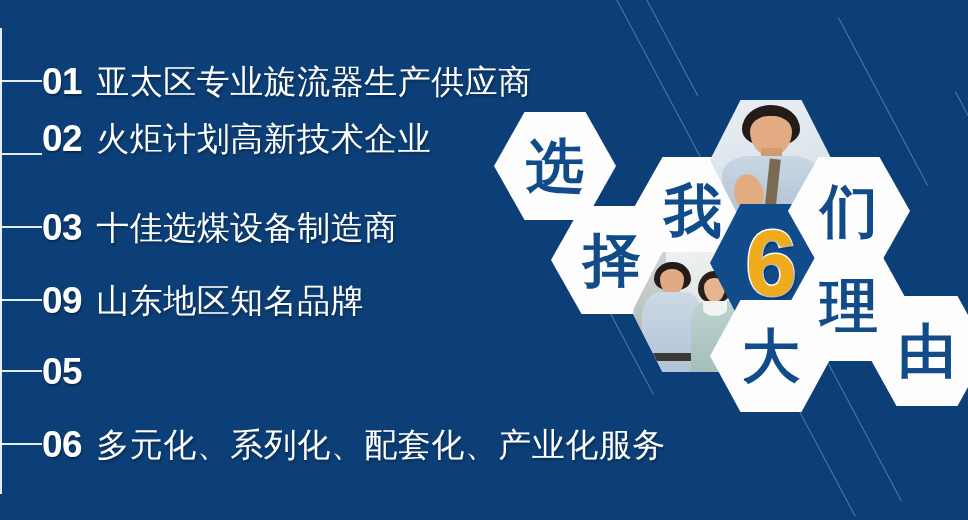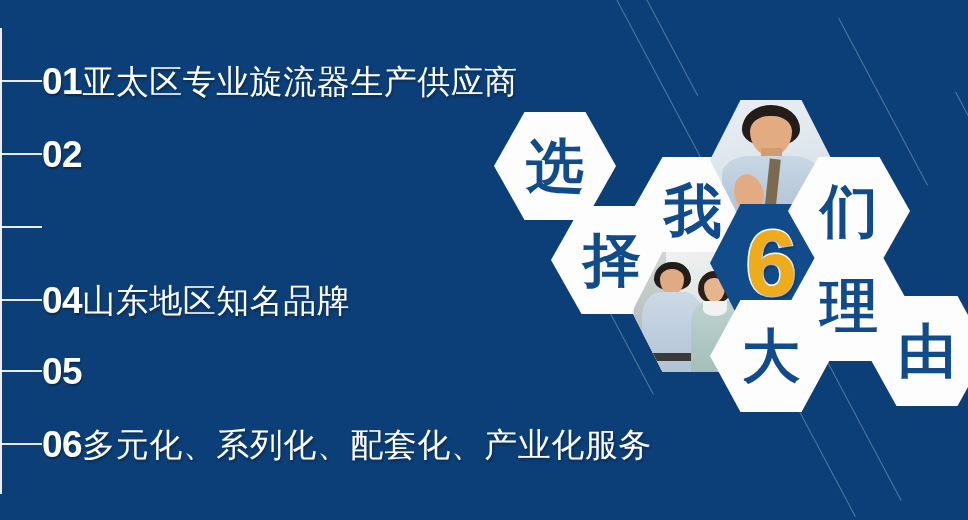--- a/index.html
+++ b/index.html
@@ -57,20 +57,21 @@
     font-size: 37px;
     font-weight: bold;
     color: #ffffff;
     letter-spacing: -0.5px;
     line-height: 1;
     text-shadow: 1px 2px 2px rgba(0,0,0,.35);
   }
   .row-text {
     font-size: 33px;
     color: #ffffff;
+    margin-left: 14px;
     line-height: 1;
     letter-spacing: 0.5px;
     text-shadow: 1px 2px 3px rgba(0,0,0,.35);
   }
 
   
   #hex-cluster {
     position: absolute;
     left: 0;
     top: 0;
@@ -181,25 +182,30 @@
   <div class="tick" style="top:153px;"></div>
   <div class="tick" style="top:226px;"></div>
   <div class="tick" style="top:299px;"></div>
   <div class="tick" style="top:370px;"></div>
   <div class="tick" style="top:443px;"></div>
 
   <div class="row" style="top:56px;">
     <span class="row-num">01</span>
     <span class="row-text">亚太区专业旋流器生产供应商</span>
   </div>
-  <div class="row" style="top:129px;">
+  <div class="row" style="top:113px;">
     <span class="row-num">02</span>
+    <span class="row-text">火炬计划高新技术企业</span>
+  </div>
+  <div class="row" style="top:202px;">
+    <span class="row-num">03</span>
+    <span class="row-text">十佳选煤设备制造商</span>
   </div>
   <div class="row" style="top:275px;">
-    <span class="row-num">04</span>
+    <span class="row-num">09</span>
     <span class="row-text">山东地区知名品牌</span>
   </div>
   <div class="row" style="top:346px;text-align:right;">
     <span class="row-num">05</span>
   </div>
   <div class="row" style="top:419px;">
     <span class="row-num">06</span>
     <span class="row-text">多元化、系列化、配套化、产业化服务</span>
   </div>
 

